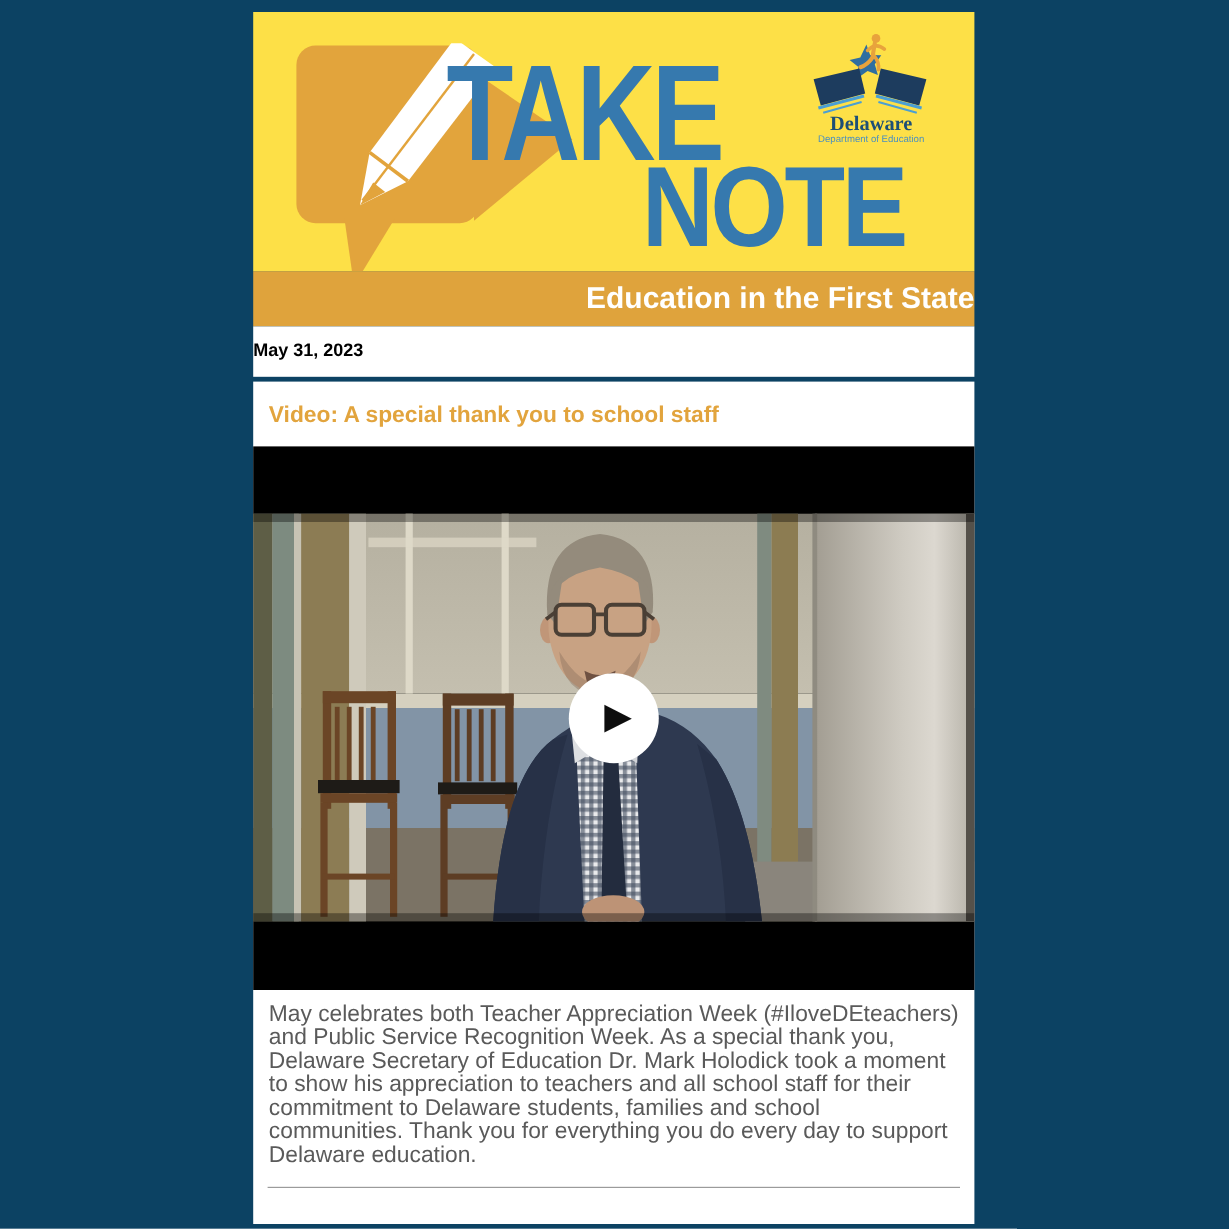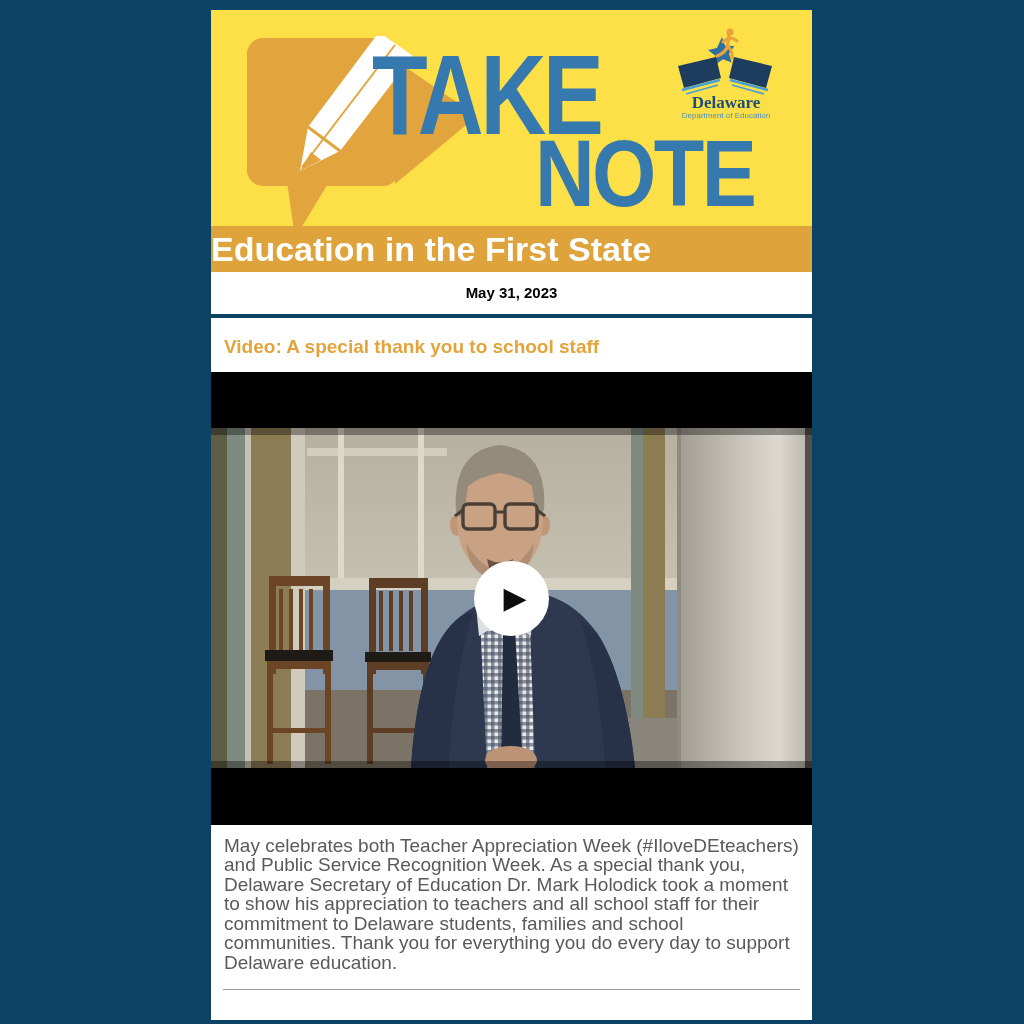--- a/index.html
+++ b/index.html
@@ -11,23 +11,23 @@
   
   .header { position:relative; width:601px; height:216px; background:#fde047; overflow:hidden; }
   .takenote-logo-svg { position:absolute; left:34px; top:26px; }
   .word { position:absolute; display:inline-block; font-weight:bold; color:#3679AE; line-height:1; transform-origin:0 0; white-space:nowrap; }
   .word1 { left:161px; top:28px; font-size:114px; letter-spacing:-4px; transform:scaleX(0.80); }
   .word2 { left:324px; top:116px; font-size:95px;  letter-spacing:-3px; transform:scaleX(0.87); }
   .dept-logo { position:absolute; right:24px; top:16px; width:124px; text-align:center; }
 
   
   .banner { width:601px; height:46px; background:#DFA33C; color:#ffffff; font-weight:bold;
-            font-size:34px; text-align:left; line-height:46px; }
+            font-size:25px; text-align:right; line-height:46px; }
   .date-strip { width:601px; height:42px; background:#ffffff; color:#000000; font-weight:bold;
-                font-size:15px; text-align:center; line-height:42px; }
+                font-size:15px; text-align:left; line-height:42px; }
 
   
   .content { position:relative; margin-top:4px; width:601px; min-height:702px; background:#ffffff; }
   .article-heading { color:#E2A43D; font-size:19px; font-weight:bold; padding:17px 13px 13px 13px; line-height:1.25; }
   .article-heading.second { padding-top:29px; }
   .article-body { color:#5A5A5A; font-size:19px; line-height:19.5px; padding:11px 13px 0 13px; }
   .divider { border:none; border-top:1px solid #9B9B9B; margin:17px 12px 0 12px; }
 
   
   .video { position:relative; width:601px; height:453px; background:#000000; cursor:pointer; }

